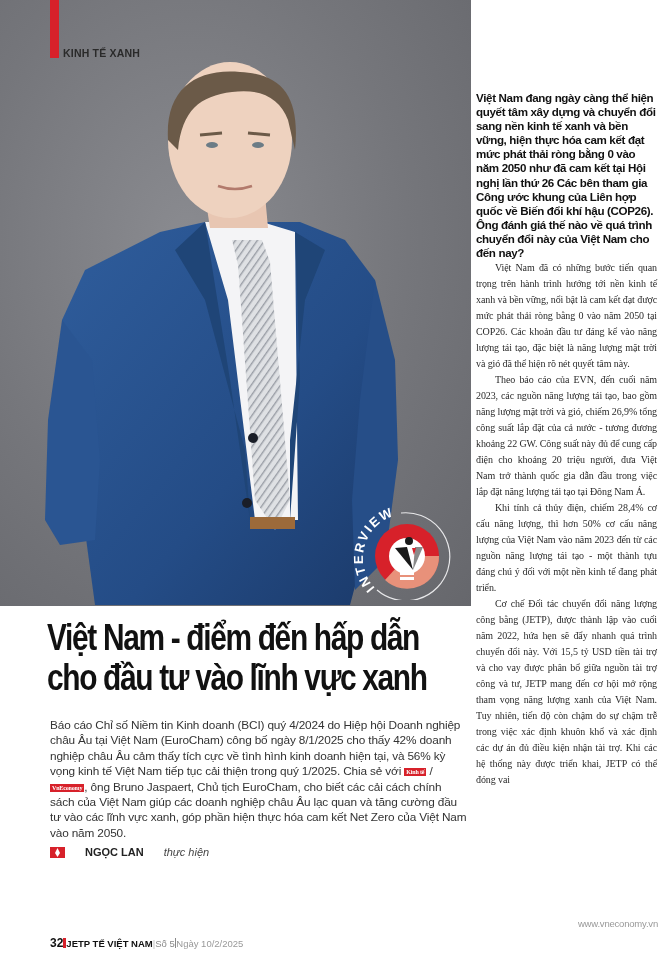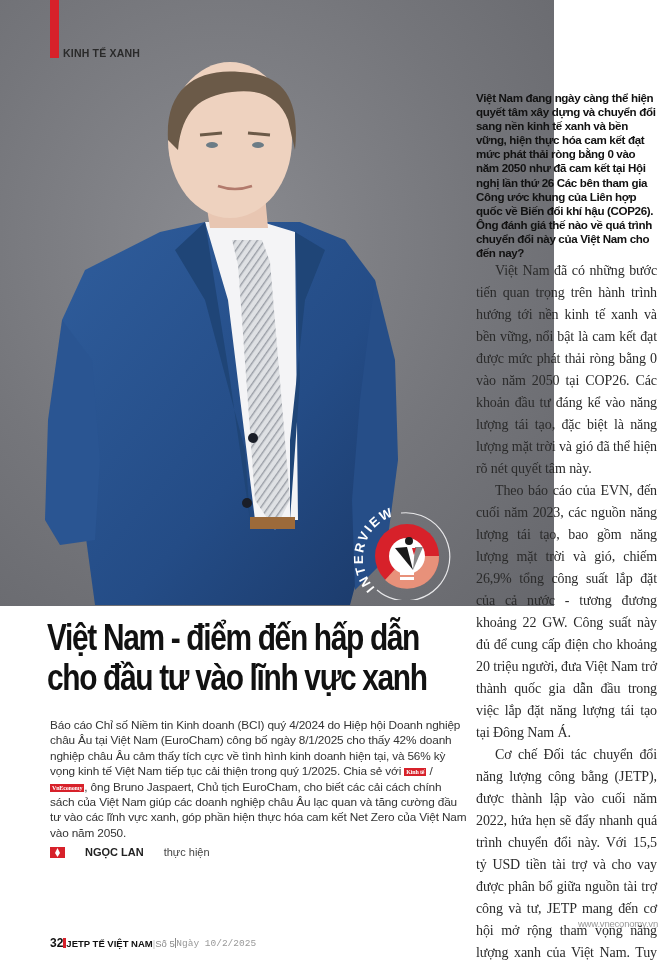--- a/index.html
+++ b/index.html
@@ -1,21 +1,21 @@
 <!DOCTYPE html>
 <html><head>
 <meta charset="utf-8">
 <style>
   * { box-sizing: border-box; margin: 0; padding: 0; }
   html, body { width: 667px; height: 965px; background: #ffffff; overflow: hidden; }
   body { position: relative; font-family: "Liberation Sans", sans-serif; color: #1a1a1a; }
 
   
   .photo {
-    position: absolute; left: 0; top: 0; width: 554px; height: 606px;
+    position: absolute; left: 0; top: 0; width: 471px; height: 606px;
     background: radial-gradient(ellipse at 40% 40%, #8a8b90 0%, #75767b 55%, #66676c 100%);
     overflow: hidden;
   }
   .section-bar { position: absolute; left: 50px; top: 0; width: 9px; height: 58px; background: #d7212a; }
   .section-label {
     position: absolute; left: 63px; top: 47px; font-size: 10.5px; font-weight: bold;
     color: #2a2a2a; letter-spacing: 0.2px;
   }
   
   .person { position: absolute; left: 0; top: 0; width: 461px; height: 606px; }
@@ -39,41 +39,41 @@
     font-family: "Liberation Sans", sans-serif; font-size: 11.8px; line-height: 15.4px;
     color: #333; letter-spacing: -0.15px;
   }
   .logo-chip {
     display: inline-block; background: #d7212a; color: #fff; font-family: "Liberation Serif", serif;
     font-size: 6px; line-height: 8px; padding: 0 2px; vertical-align: 1px; font-weight: bold;
   }
   .byline { position: absolute; left: 50px; top: 846px; font-size: 11px; color: #222; display: flex; align-items: center; gap: 20px; }
   .byline .pen { width: 15px; height: 11px; background: #d7212a; display: inline-flex; align-items: center; justify-content: center; }
   .byline .name { font-weight: bold; }
-  .byline .role { color: #444; }
+  .byline .role { font-style: italic; color: #444; }
 
   
   .footer { position: absolute; left: 50px; top: 936px; display: flex; align-items: center; font-size: 9.5px; color: #999; }
   .footer .page { font-size: 12px; font-weight: bold; color: #111; }
   .footer .redbar { width: 3px; height: 10px; background: #d7212a; }
   .footer .mag { font-weight: bold; color: #111; font-size: 9.5px; }
   .footer .sep { color: #bbb; }
   .footer .issue { color: #888; }
-  .footer .date { color: #999; font-family: Liberation Mono, monospace; }
+  .footer .date { color: #999; }
 
   .site { position: absolute; right: 9px; top: 918px; font-size: 9.5px; color: #999; letter-spacing: -0.2px; }
 
   
   .rightcol { position: absolute; left: 476px; top: 91px; width: 181px; }
   .question {
     font-family: "Liberation Sans", sans-serif; font-weight: bold; font-size: 11.6px; line-height: 14.1px;
     color: #111; letter-spacing: -0.35px; text-align: left;
   }
   .body-p {
-    font-family: "Liberation Serif", serif; font-size: 14px; line-height: 22px; color: #2a2a2a;
+    font-family: "Liberation Serif", serif; font-size: 10px; line-height: 16px; color: #2a2a2a;
     text-align: justify; text-indent: 19px; letter-spacing: -0.1px;
   }
 </style>
 </head>
 <body>
 
 <div class="photo">
   <svg class="person" viewBox="0 0 461 606" width="461" height="606">
     <defs>
       <linearGradient id="suit" x1="0" y1="0" x2="1" y2="1">
@@ -169,14 +169,15 @@
   <span class="issue">Số 5</span>
   <span class="redbar" style="background:#888;width:1.5px;"></span>
   <span class="date">Ngày 10/2/2025</span>
 </div>
 <div class="site">www.vneconomy.vn</div>
 
 <div class="rightcol">
   <p class="question">Việt Nam đang ngày càng thể hiện quyết tâm xây dựng và chuyển đổi sang nền kinh tế xanh và bền vững, hiện thực hóa cam kết đạt mức phát thải ròng bằng 0 vào năm 2050 như đã cam kết tại Hội nghị lần thứ 26 Các bên tham gia Công ước khung của Liên hợp quốc về Biến đổi khí hậu (COP26). Ông đánh giá thế nào về quá trình chuyển đổi này của Việt Nam cho đến nay?</p>
   <p class="body-p">Việt Nam đã có những bước tiến quan trọng trên hành trình hướng tới nền kinh tế xanh và bền vững, nổi bật là cam kết đạt được mức phát thải ròng bằng 0 vào năm 2050 tại COP26. Các khoản đầu tư đáng kể vào năng lượng tái tạo, đặc biệt là năng lượng mặt trời và gió đã thể hiện rõ nét quyết tâm này.</p>
   <p class="body-p">Theo báo cáo của EVN, đến cuối năm 2023, các nguồn năng lượng tái tạo, bao gồm năng lượng mặt trời và gió, chiếm 26,9% tổng công suất lắp đặt của cả nước - tương đương khoảng 22 GW. Công suất này đủ để cung cấp điện cho khoảng 20 triệu người, đưa Việt Nam trở thành quốc gia dẫn đầu trong việc lắp đặt năng lượng tái tạo tại Đông Nam Á.</p>
+  <p class="body-p">Khi tính cả thủy điện, chiếm 28,4% cơ cấu năng lượng, thì hơn 50% cơ cấu năng lượng của Việt Nam vào năm 2023 đến từ các nguồn năng lượng tái tạo - một thành tựu đáng chú ý đối với một nền kinh tế đang phát triển.</p>
   <p class="body-p">Cơ chế Đối tác chuyển đổi năng lượng công bằng (JETP), được thành lập vào cuối năm 2022, hứa hẹn sẽ đẩy nhanh quá trình chuyển đổi này. Với 15,5 tỷ USD tiền tài trợ và cho vay được phân bổ giữa nguồn tài trợ công và tư, JETP mang đến cơ hội mở rộng tham vọng năng lượng xanh của Việt Nam. Tuy nhiên, tiến độ còn chậm do sự chậm trễ trong việc xác định khuôn khổ và xác định các dự án đủ điều kiện nhận tài trợ. Khi các hệ thống này được triển khai, JETP có thể đóng vai</p>
 </div>
 
 </body></html>

